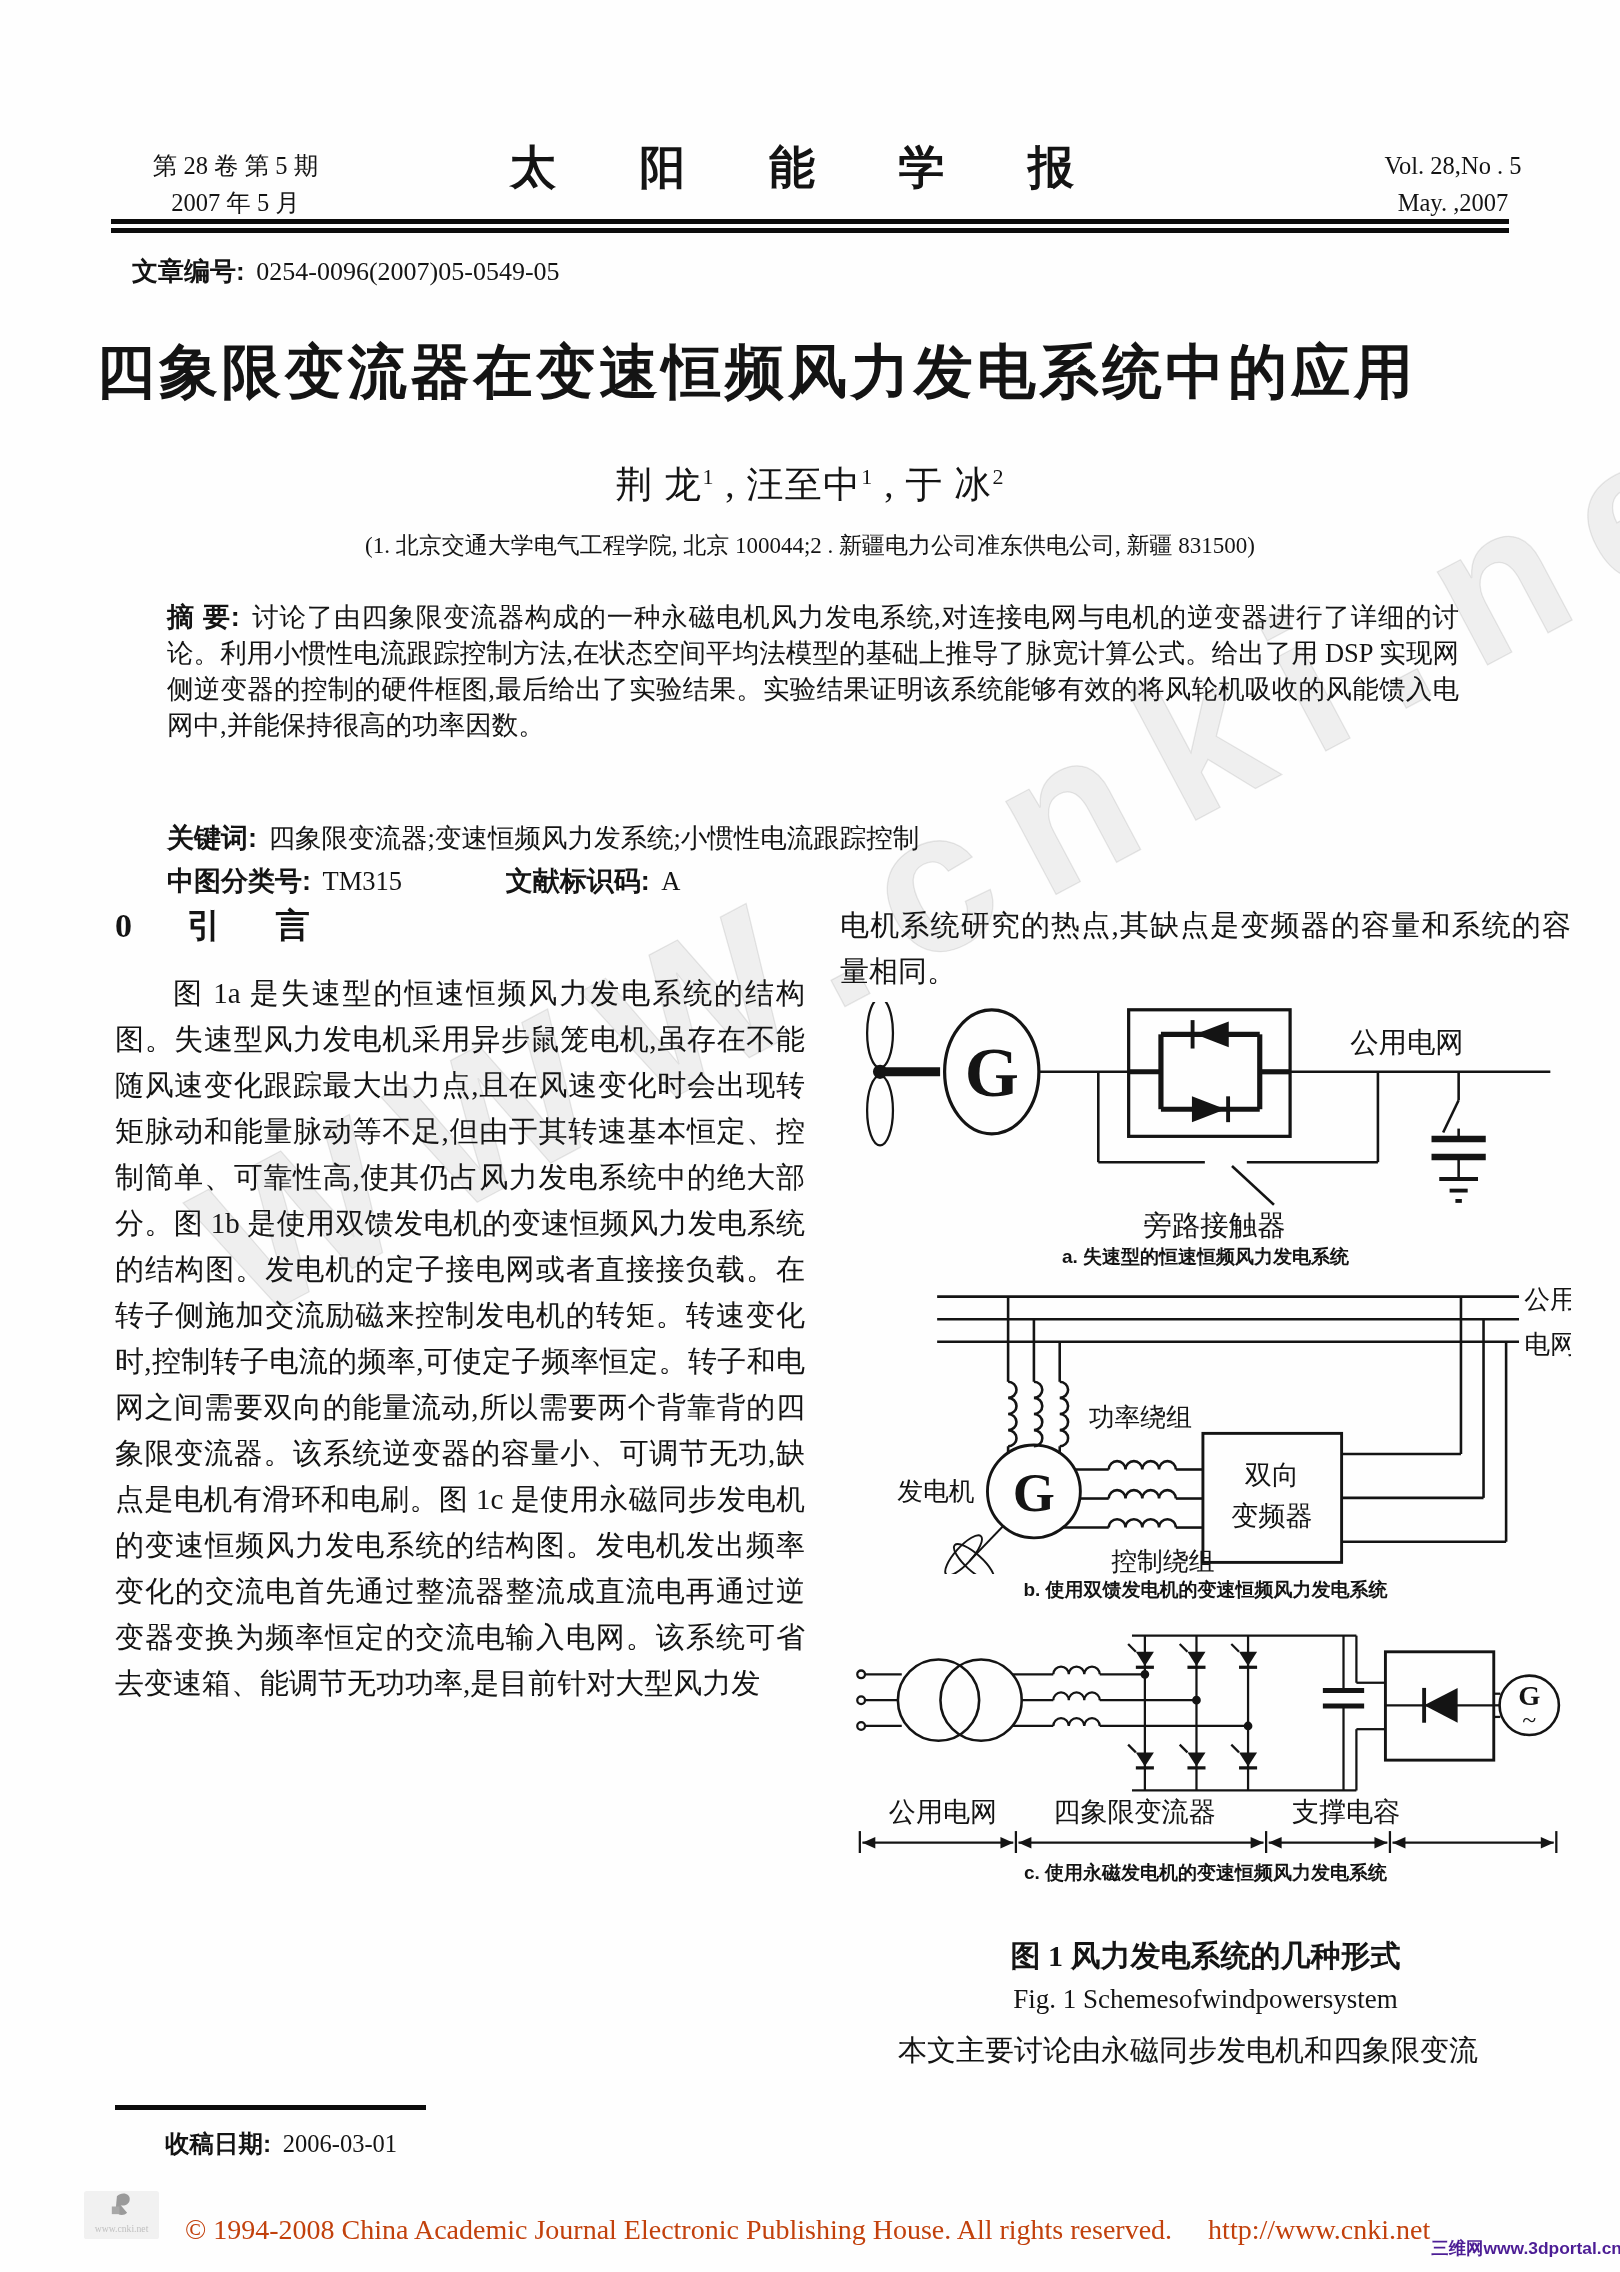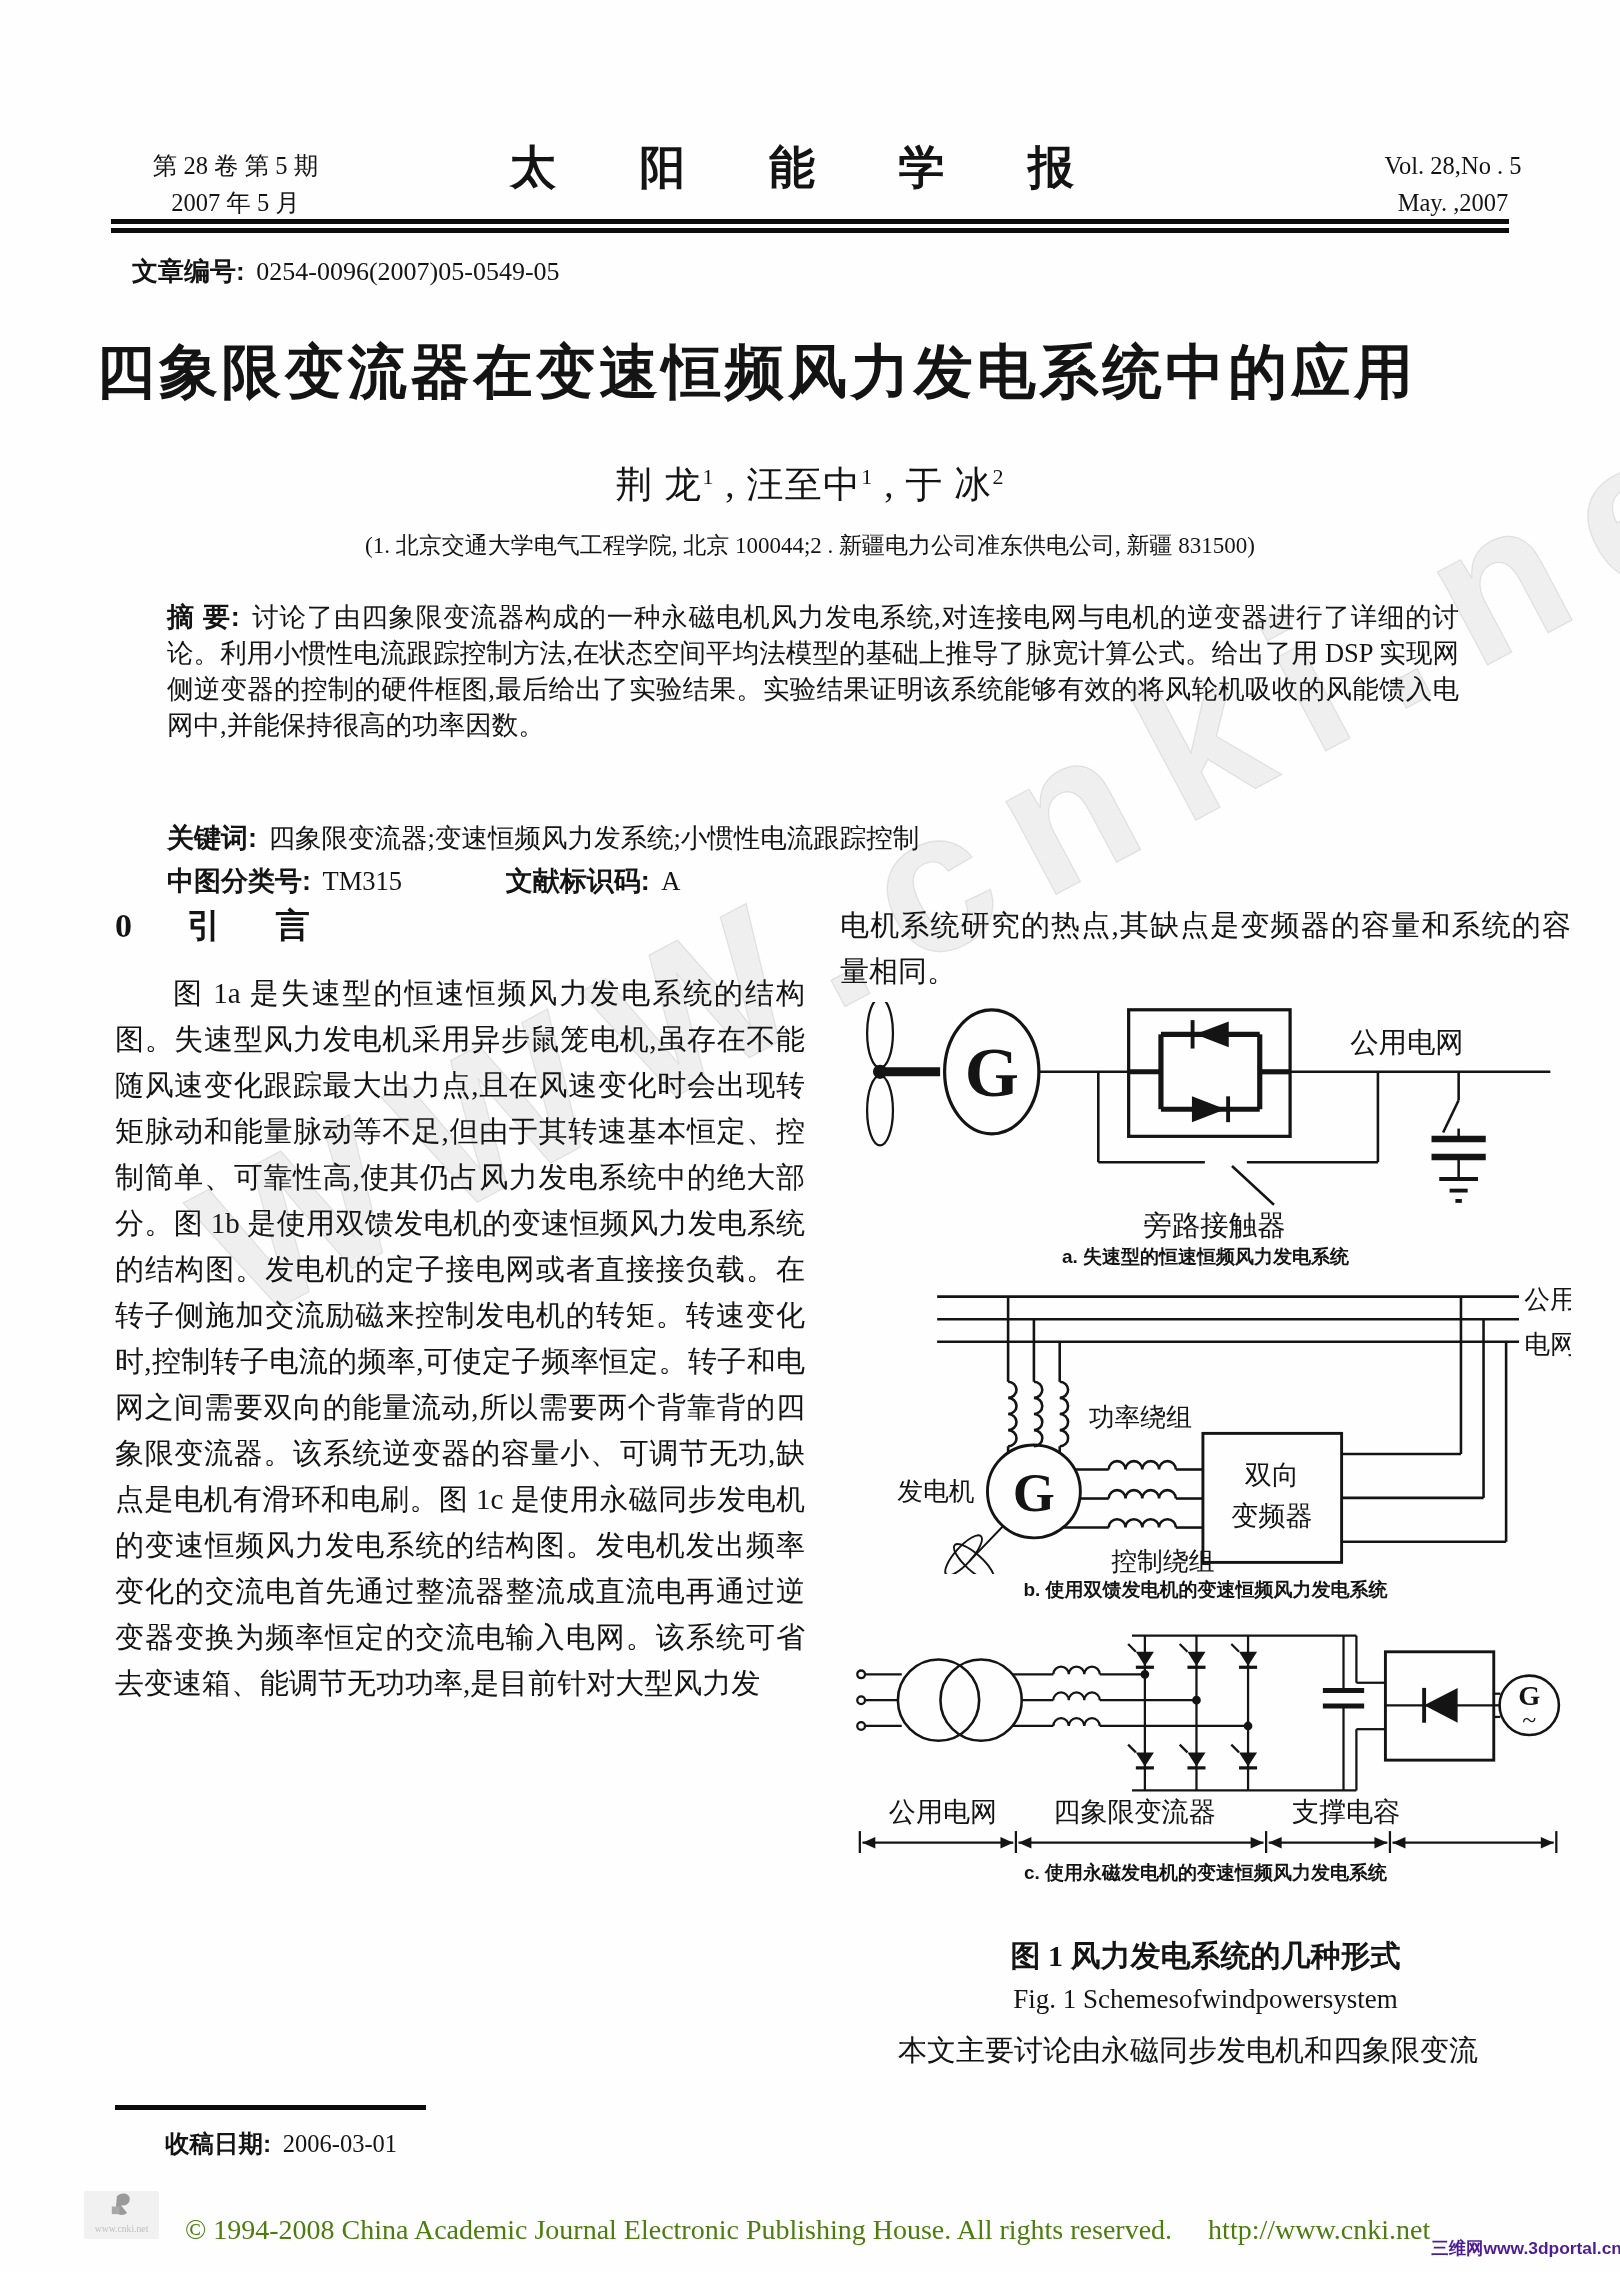--- a/index.html
+++ b/index.html
@@ -28,21 +28,21 @@
 
   .sec-heading{font-size:34px;font-weight:bold;word-spacing:36px;letter-spacing:5.2px;}
   .body-text{font-size:29px;line-height:46px;}
   .body-text p{margin:0;text-indent:2em;}
 
   .fig-caption{font-size:19px;font-weight:bold;font-family:"Liberation Sans","DejaVu Sans",sans-serif;}
   .fig1-cn{font-size:30px;font-weight:bold;}
   .fig1-en{font-size:27px;}
 
   .footnote{font-size:24.5px;}
-  .footer-copy{font-size:28px;color:#4d7c0f;white-space:nowrap;}
+  .footer-copy{font-size:28px;color:#c2410c;white-space:nowrap;}
   .red-note{font-size:17.4px;font-weight:bold;color:#4c1d95;font-family:Liberation Sans, sans-serif;margin-left:10px;}
 
   .watermark{font-size:200px;font-weight:bold;font-family:"Liberation Sans","DejaVu Sans",sans-serif;
              letter-spacing:36px;color:rgba(135,135,135,0.12);-webkit-text-stroke:1.3px rgba(120,120,120,0.16);
              transform:rotate(-28deg);transform-origin:0 0;white-space:nowrap;z-index:0;pointer-events:none;}
   .content{z-index:1;}
 
   .logo-box{width:75px;height:48px;background:#f1f1f1;border-radius:2.6px;text-align:center;}
   .logo-caption{font-size:9.7px;color:#c0c0c0;line-height:9px;}
   svg text{font-family:"Liberation Serif","DejaVu Serif",serif;}

